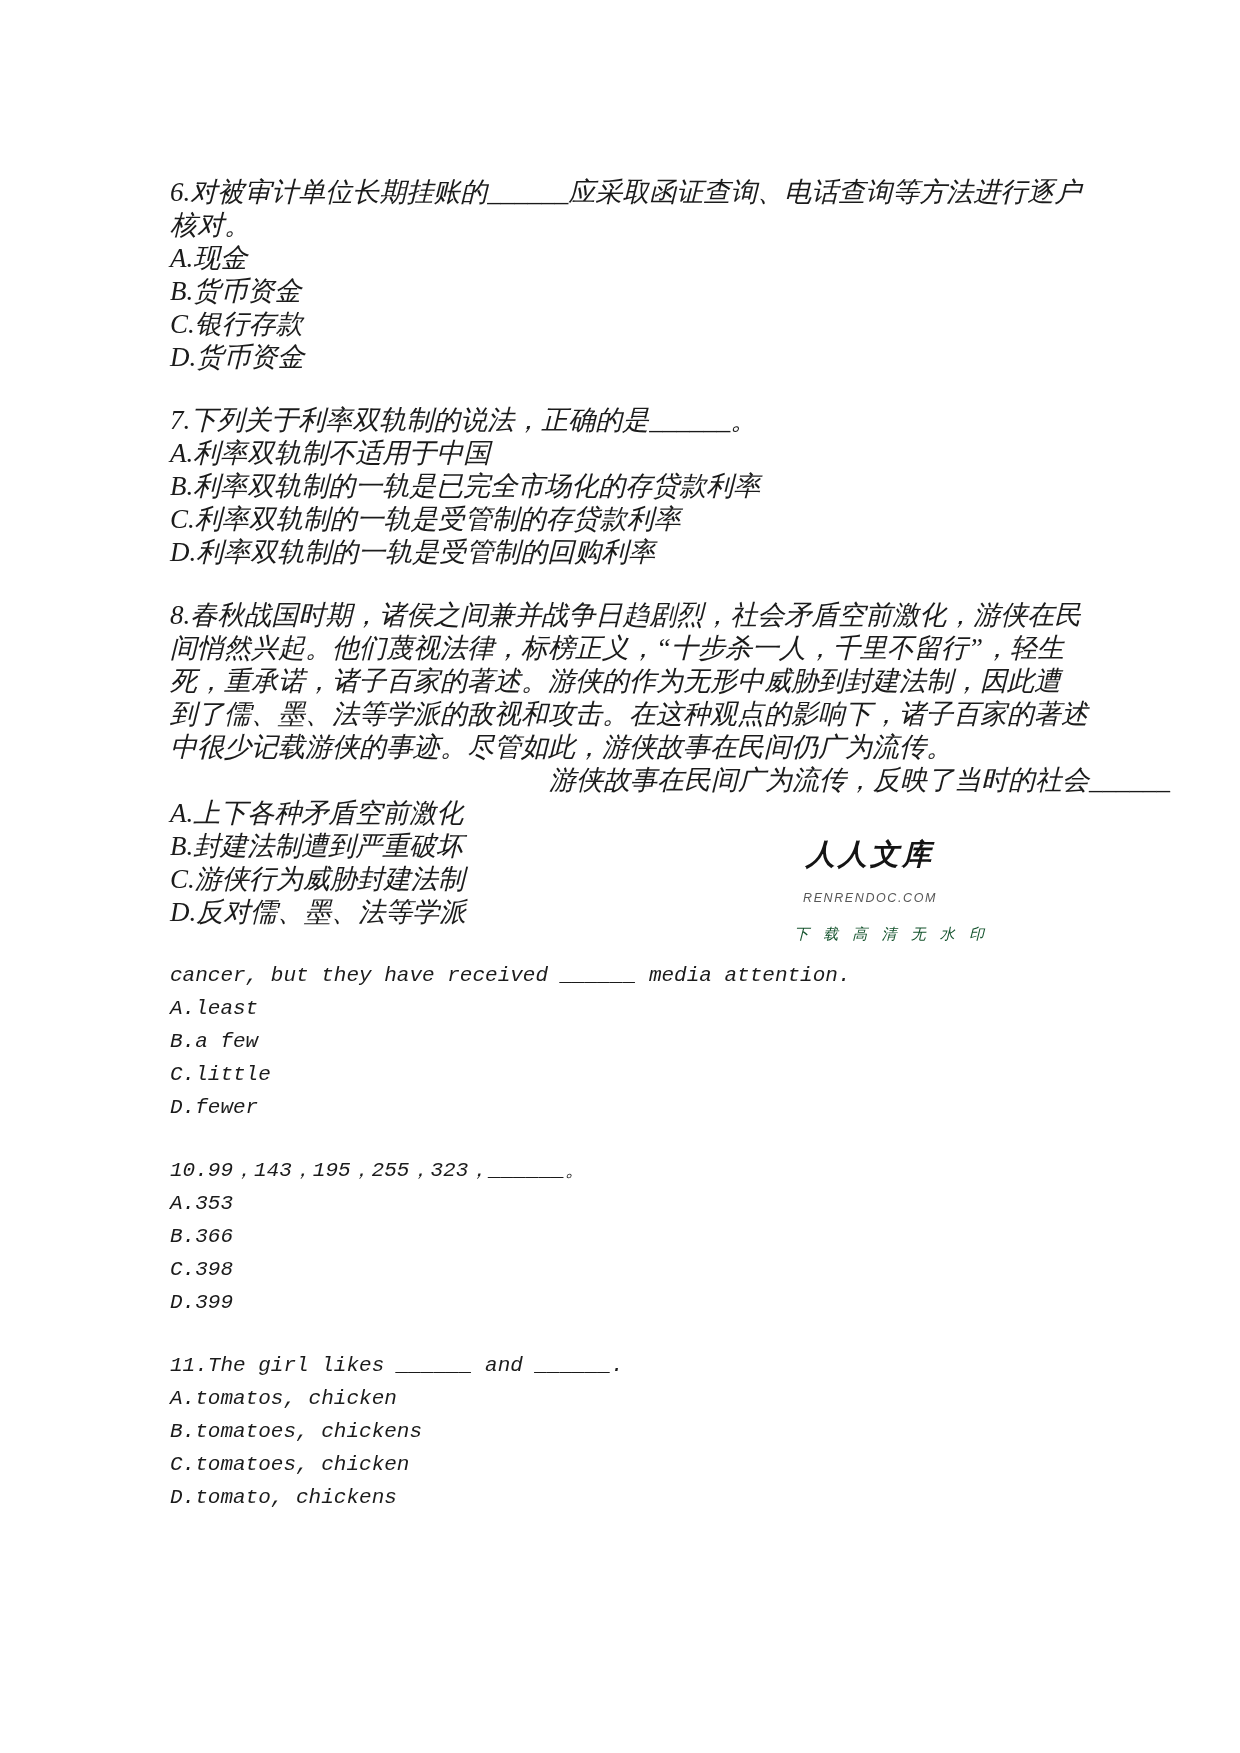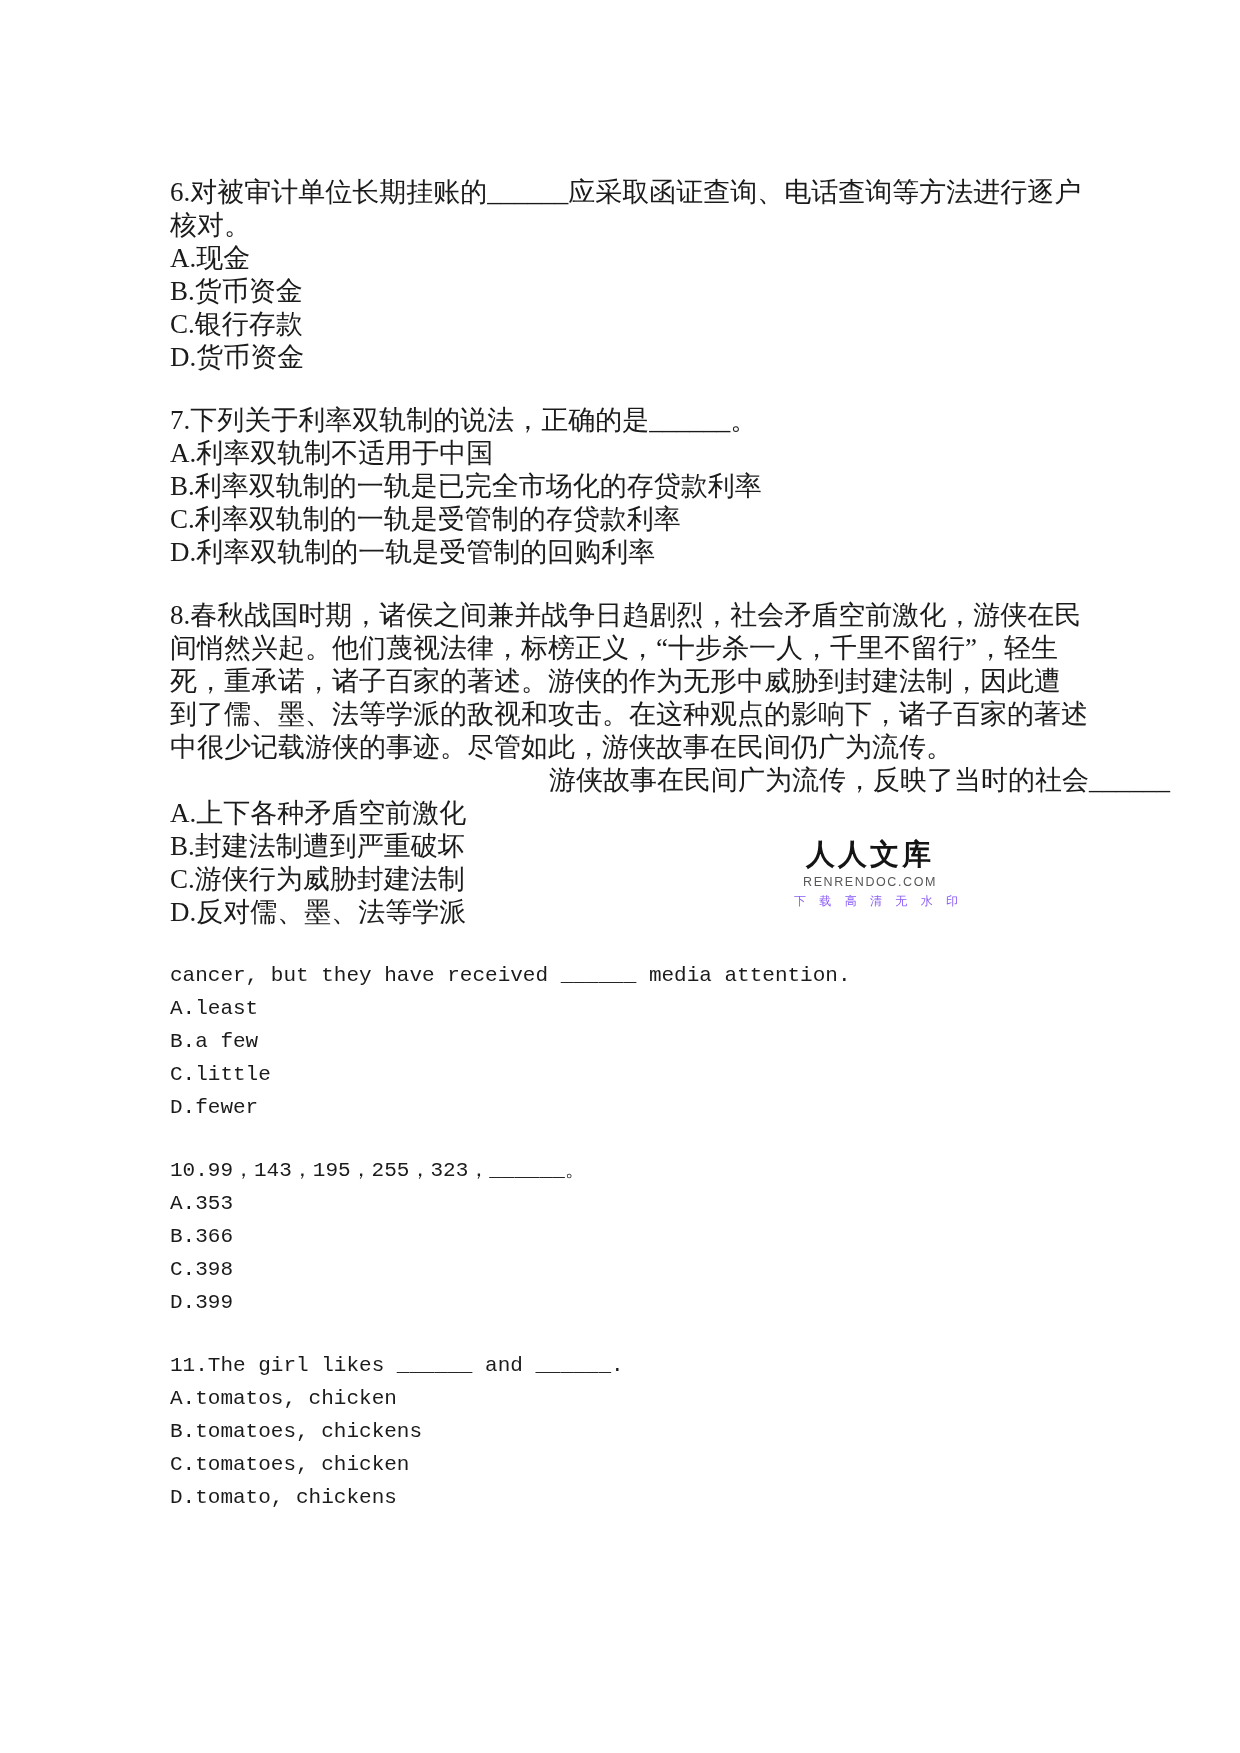--- a/index.html
+++ b/index.html
@@ -4,20 +4,21 @@
 <style>
   html, body { margin: 0; padding: 0; background: #ffffff; }
   .page {
     position: relative;
     width: 1240px;
     height: 1753px;
     background: #ffffff;
     overflow: hidden;
     font-family: "Liberation Serif", "DejaVu Serif", serif;
     color: #1b1b1b;
+    font-style: italic;
   }
   .content {
     position: absolute;
     left: 170px;
     top: 176px;
     width: 1000px;
   }
   .question { margin: 0 0 30px 0; }
   .line {
     margin: 0;
@@ -40,30 +41,30 @@
   }
   .wm-title {
     font-size: 29px;
     font-weight: bold;
     color: #141414;
     letter-spacing: 3px;
     line-height: 1.15;
     white-space: nowrap;
   }
   .wm-domain {
-    margin-top: 4px;
+    margin-top: 20px;
     font-size: 12.5px;
     color: #575757;
     letter-spacing: 1.6px;
     white-space: nowrap;
   }
   .wm-tagline {
-    margin-top: 4px;
-    font-size: 12px;
-    color: #8b5cf6;
+    margin-top: 20px;
+    font-size: 15px;
+    color: #14532d;
     letter-spacing: 5px;
     white-space: nowrap;
   }
 </style>
 </head>
 <body>
 
 <div class="page">
   <main class="content">
 

